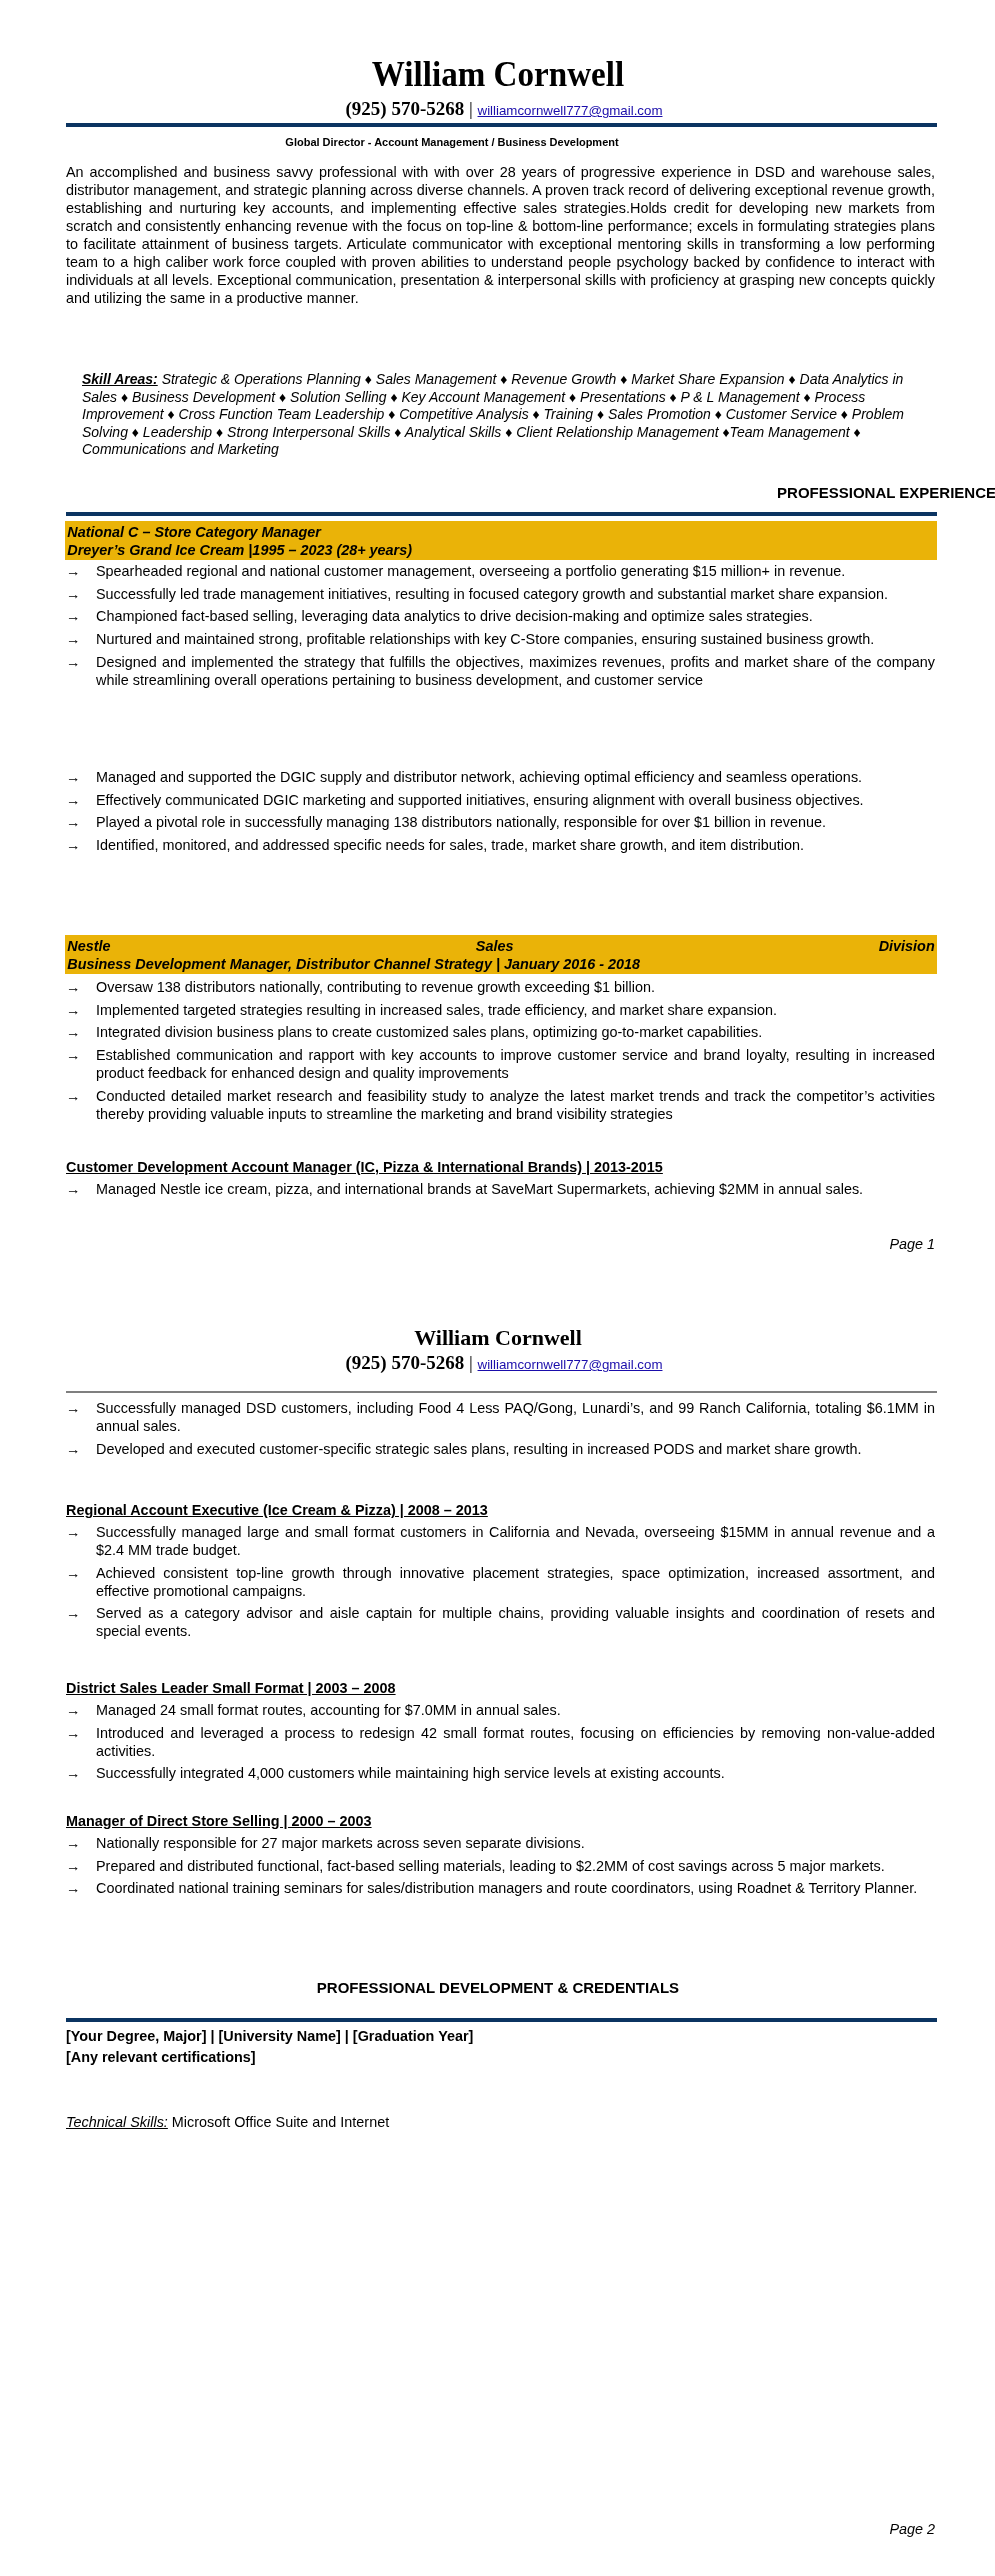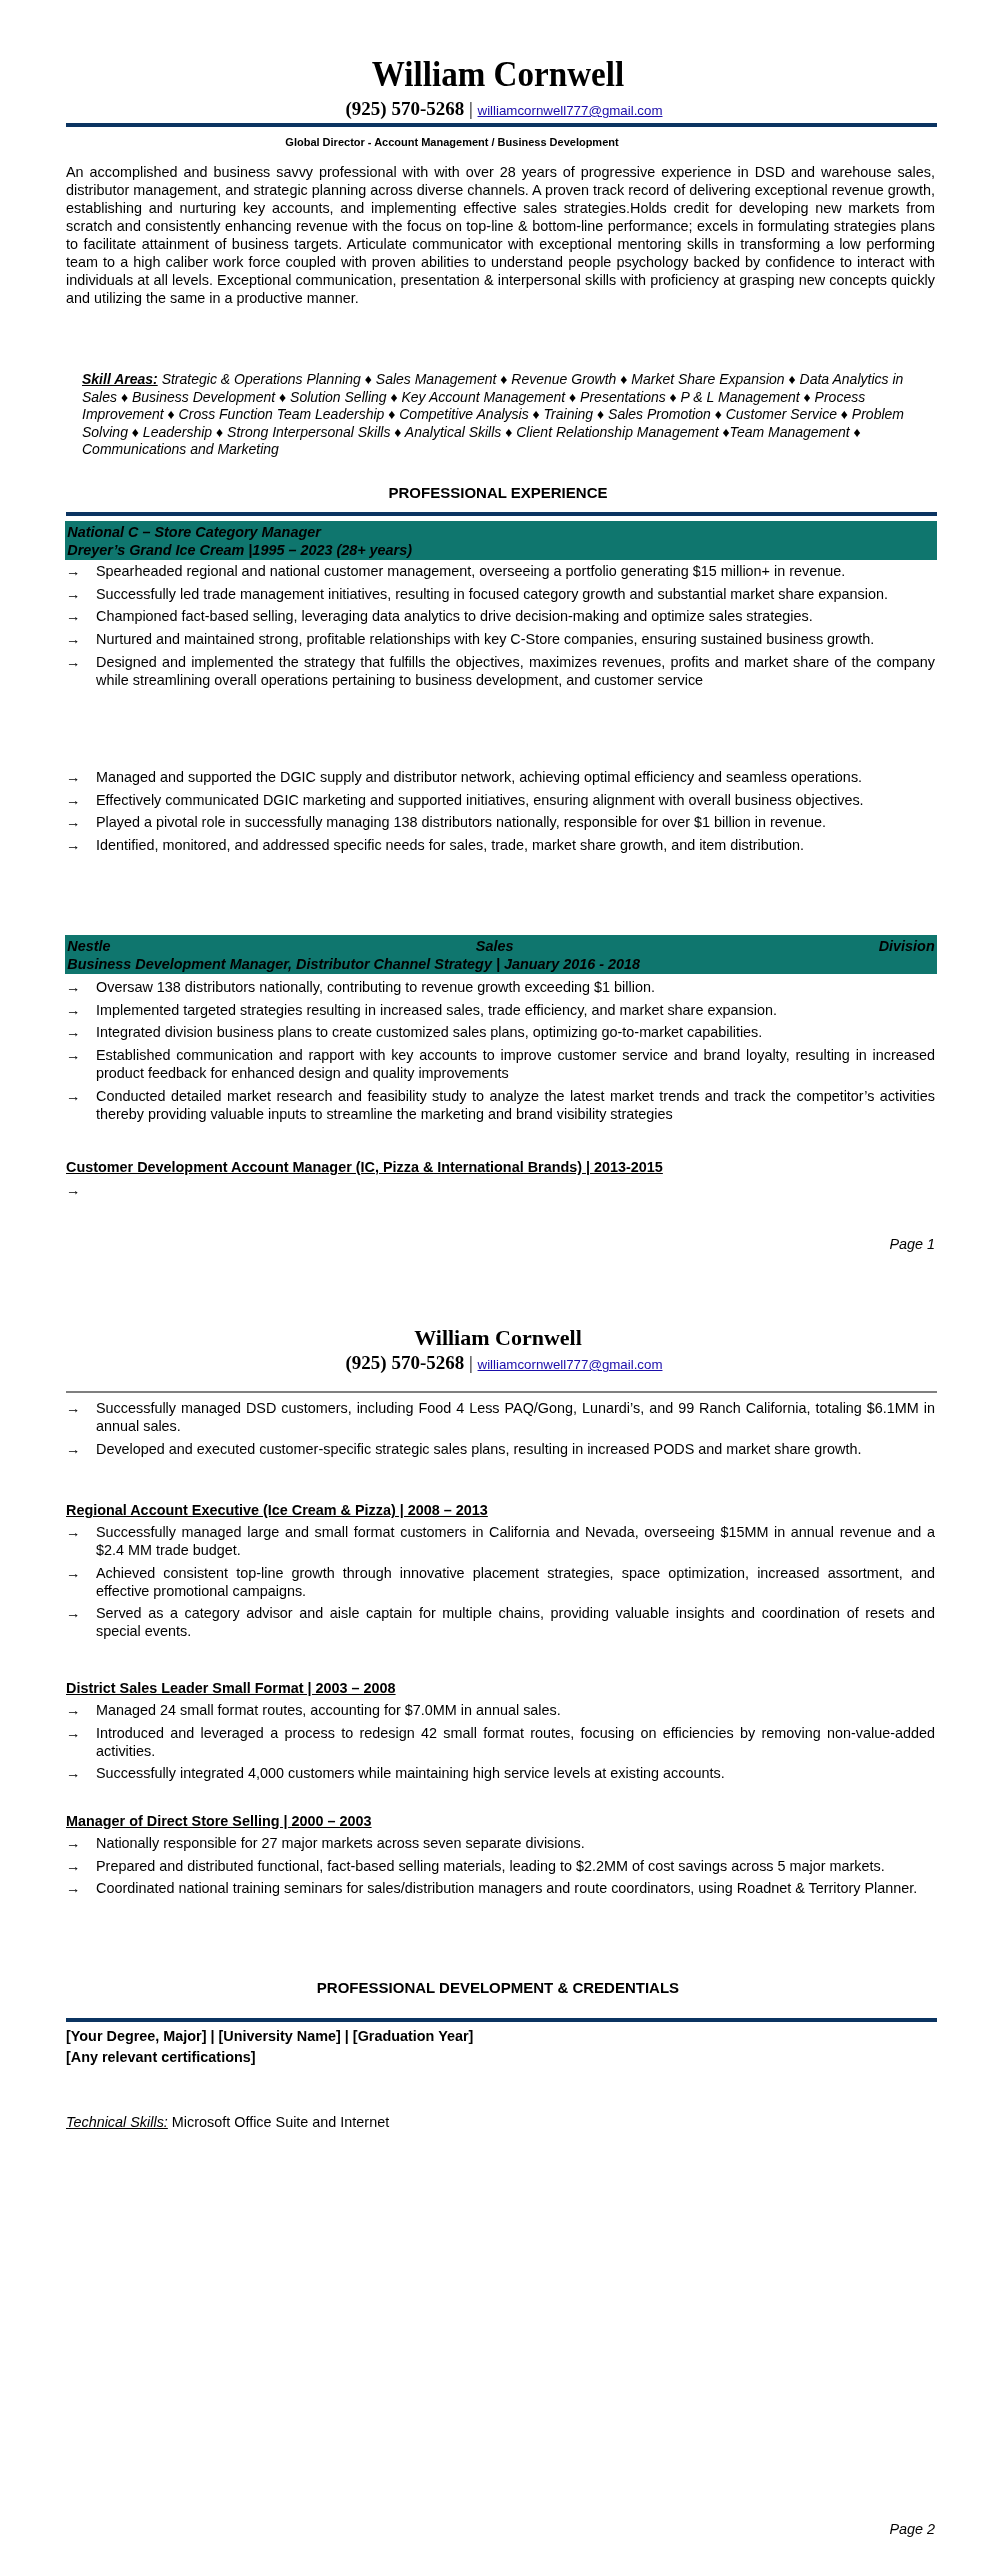--- a/index.html
+++ b/index.html
@@ -11,21 +11,21 @@
   .name1 { top:55px; left:0; width:996px; font-size:36px; font-weight:bold; line-height:39px; transform:scaleX(0.92); }
   .contact { left:0; width:996px; font-size:19px; line-height:22px; font-weight:bold;padding-left:6px; }
   .contact .email { font-family:"Liberation Sans", sans-serif; font-weight:normal; font-size:13.3px; color:#1a0dab; text-decoration:underline; }
   .rule-blue { height:3.9px; background:#0b3461; left:66px; width:871px; }
   .rule-gray { height:2.3px; background:#7f7f7f; left:66px; width:871px; }
   .headline { top:131px; left:0; width:904px; font-size:11px; font-weight:bold; line-height:22px; }
   .summary { top:163px; font-size:14.4px; line-height:18px; text-align:justify; }
   .skills { top:371px; left:82px; width:840px; font-size:14px; line-height:17.6px; font-style:italic; text-align:left; }
   .skills .lbl { font-weight:bold; text-decoration:underline; }
   .sec-title { left:0; width:996px; font-size:15px; font-weight:bold; line-height:19px; text-align:center; }
-  .band { background:#0f766e; left:65px; width:872px; font-style:italic; font-weight:bold; font-size:14.4px; line-height:18px; padding:0 2.3px; box-sizing:border-box; }
+  .band { background:#eab308; left:65px; width:872px; font-style:italic; font-weight:bold; font-size:14.4px; line-height:18px; padding:0 2.3px; box-sizing:border-box; }
   .band .row3 { display:flex; justify-content:space-between; }
   .subhead { font-size:14.4px; font-weight:bold; text-decoration:underline; line-height:18px; }
   ul.bl { list-style:none; margin:0; padding:0; }
   ul.bl li { position:relative; padding-left:30px; font-size:14.4px; line-height:18px; text-align:justify; margin-bottom:4.7px; }
   ul.bl li .arr { position:absolute; left:0; top:0; }
   .pagenum { right:61px; font-size:14.4px; font-style:italic; }
   .name2 { left:0; width:996px; font-size:22px; font-weight:bold; line-height:25px; }
   .cred { font-size:14.4px; font-weight:bold; line-height:18px; }
   .tech { font-size:14.4px; line-height:18px; }
   .tech .lbl { font-style:italic; text-decoration:underline; }
@@ -41,21 +41,21 @@
 </div>
 <div class="abs rule-blue" style="top:123px;"></div>
 <div class="abs headline center">Global Director - Account Management / Business Development</div>
 
 <div class="content summary">An accomplished and business savvy professional with with over 28 years of progressive experience in DSD and warehouse sales, distributor management, and strategic planning across diverse channels. A proven track record of delivering exceptional revenue growth, establishing and nurturing key accounts, and implementing effective sales strategies.Holds credit for developing new markets from scratch and consistently enhancing revenue with the focus on top-line &amp; bottom-line performance; excels in formulating strategies plans to facilitate attainment of business targets. Articulate communicator with exceptional mentoring skills in transforming a low performing team to a high caliber work force coupled with proven abilities to understand people psychology backed by confidence to interact with individuals at all levels. Exceptional communication, presentation &amp; interpersonal skills with proficiency at grasping new concepts quickly and utilizing the same in a productive manner.</div>
 
 <div class="abs skills">
   <span class="lbl">Skill Areas:</span><span> Strategic &amp; Operations Planning ♦ Sales Management ♦ Revenue Growth ♦ Market Share Expansion ♦ Data Analytics in Sales ♦ Business Development ♦ Solution Selling ♦ Key Account Management ♦ Presentations ♦ P &amp; L Management ♦ Process Improvement ♦ Cross Function Team Leadership ♦ Competitive Analysis ♦ Training ♦ Sales Promotion ♦ Customer Service ♦ Problem Solving ♦ Leadership ♦ Strong Interpersonal Skills ♦ Analytical Skills ♦ Client Relationship Management ♦Team Management ♦ Communications and Marketing</span>
 </div>
 
-<div class="abs sec-title" style="top:483px;">PROFESSIONAL EXPERIENCE</div>
+<div class="abs sec-title" style="top:483px;text-align:right;">PROFESSIONAL EXPERIENCE</div>
 <div class="abs rule-blue" style="top:512px;"></div>
 
 <div class="abs band" style="top:521px; padding-top:1.6px; padding-bottom:1.6px;">
   <div>National C – Store Category Manager</div>
   <div>Dreyer’s Grand Ice Cream |1995 – 2023  (28+ years)</div>
 </div>
 <div class="content" style="top:562px;">
   <ul class="bl" id="b-dreyers">
       <li><span class="arr">→</span><span>Spearheaded regional and national customer management, overseeing a portfolio generating $15 million+ in revenue.</span></li>
       <li><span class="arr">→</span><span>Successfully led trade management initiatives, resulting in focused category growth and substantial market share expansion.</span></li>
@@ -88,21 +88,21 @@
       <li><span class="arr">→</span><span>Implemented targeted strategies resulting in increased sales, trade efficiency, and market share expansion.</span></li>
       <li><span class="arr">→</span><span>Integrated division business plans to create customized sales plans, optimizing go-to-market capabilities.</span></li>
       <li><span class="arr">→</span><span>Established communication and rapport with key accounts to improve customer service and brand loyalty, resulting in increased product feedback for enhanced design and quality improvements</span></li>
       <li><span class="arr">→</span><span>Conducted detailed market research and feasibility study to analyze the latest market trends and track the competitor’s activities thereby providing valuable inputs to streamline the marketing and brand visibility strategies</span></li>
     </ul>
 </div>
 
 <div class="content" style="top:1158px;">
   <div class="subhead">Customer Development Account Manager (IC, Pizza &amp; International Brands) | 2013-2015</div>
   <ul class="bl" id="b-custdev" style="margin-top:3.9px">
-      <li><span class="arr">→</span></li>
+      <li><span class="arr">→</span><span>Managed Nestle ice cream, pizza, and international brands at SaveMart Supermarkets, achieving $2MM in annual sales.</span></li>
     </ul>
 </div>
 
 <div class="abs pagenum" style="top:1236px;">Page 1</div>
 
 <div class="abs name2 serif center" style="top:1325px;">William Cornwell</div>
 <div class="abs contact serif center" style="top:1352px;">
   <span>(925) 570-5268</span>
   <span style="font-weight:normal">|</span>
   <a class="email">williamcornwell777@gmail.com</a>

